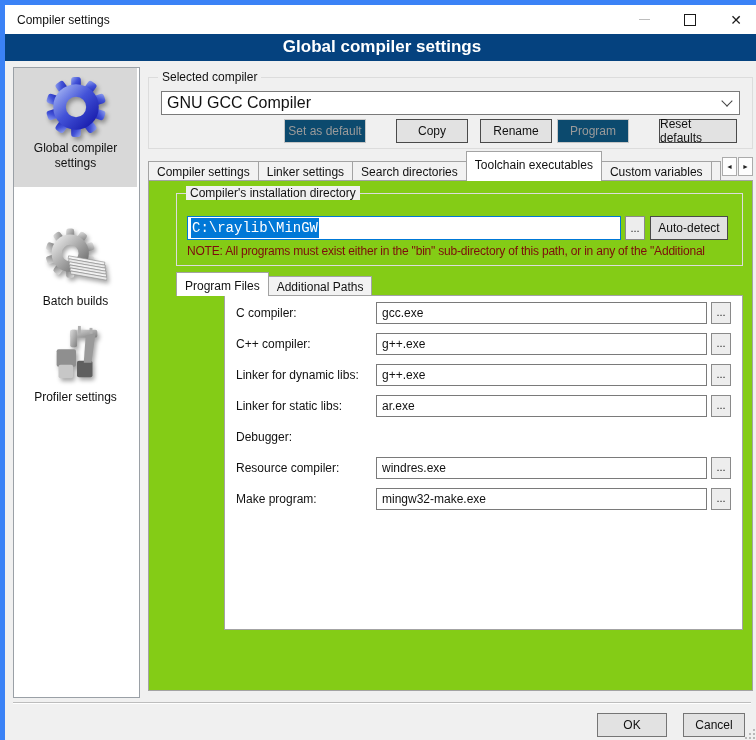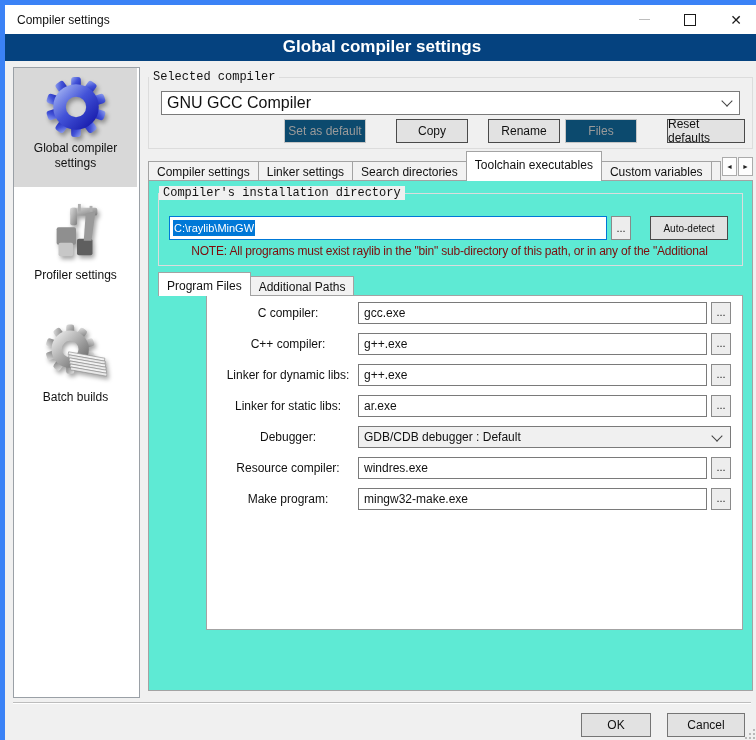--- a/index.html
+++ b/index.html
@@ -19,70 +19,70 @@
   .sideitem{width:123px;padding-top:7px;text-align:center;}
   .sideitem .icn{display:block;margin:0 auto;}
   .sideitem .lbl{font-size:12px;color:#111;line-height:15px;margin-top:4px;padding:0 4px;}
   .sideitem.selected{background:#D8D8D8;height:112px;}
   .sideitem.profiler{margin-top:8px;}
   .sideitem.batch{margin-top:34px;}
   .icn-shadow{filter:drop-shadow(2px 3px 2px rgba(0,0,0,0.35));}
   
   .main{position:absolute;left:143px;top:62px;width:605px;bottom:8px;}
   .groupbox{position:relative;border:1px solid #DCDCDC;}
-  .groupbox>.glabel{position:absolute;top:-8px;left:0;background:#F0F0F0;padding:0 4px;font-size:12px;color:#111;font-family:Liberation Mono, monospace;}
+  .groupbox>.glabel{position:absolute;top:-8px;left:9px;background:#F0F0F0;padding:0 4px;font-size:12px;color:#111;}
   .grp-compiler{margin-top:10px;height:70px;}
   .combo{height:22px;background:#fff;border:1px solid #7a7a7a;display:flex;align-items:center;font-size:16px;color:#111;padding-left:5px;position:relative;}
   .combo .chev{position:absolute;right:8px;top:7px;width:7px;height:7px;border-right:1px solid #444;border-bottom:1px solid #444;transform:rotate(45deg);margin-top:-2px;}
   .grp-compiler .combo{margin:13px 12px 0 12px;}
   .btnrow{display:flex;margin-top:4px;height:24px;}
   .btn{height:24px;box-sizing:border-box;border:1px solid #4a4a4a;background:#E2E2E2;font-size:12px;color:#111;
        display:flex;align-items:center;justify-content:center;}
   .btn.disabled{border-color:#c6c6c6;background:#0c4a6e;color:#9a9a9a;}
   .b-setdef{margin-left:135px;width:82px;}
   .b-copy{margin-left:30px;width:72px;}
-  .b-rename{margin-left:20px;width:72px;}
+  .b-rename{margin-left:12px;width:72px;}
   .b-delete{margin-left:5px;width:72px;}
   .b-reset{margin-left:30px;width:78px;}
   
   .tabstrip{display:flex;margin-top:7px;height:24px;position:relative;z-index:2;align-items:flex-end;}
   .tab{height:19px;box-sizing:border-box;border:1px solid #a3a3a3;border-bottom:none;background:#f2f2f2;
        font-size:12px;color:#111;padding:3px 8px 0 8px;margin-right:-1px;white-space:nowrap;}
   .tab.active{height:30px;padding-top:6px;background:#fff;position:relative;z-index:3;margin-bottom:-1px;}
   .tab.tab-clip{width:22px;overflow:hidden;padding-right:0;}
   .tab-arrows{display:flex;align-self:flex-start;margin-left:1px;margin-top:1px;}
   .arrowbtn{width:13px;height:17px;border:1px solid #ababab;background:#fdfdfd;margin-left:1px;
      font-size:7px;color:#222;display:flex;align-items:center;justify-content:center;}
   
-  .tabpage{position:relative;z-index:1;border:1px solid #a3a3a3;background:#5eead4;height:511px;box-sizing:border-box;padding:8px 9px 0 9px;text-align:center;}
+  .tabpage{position:relative;z-index:1;border:1px solid #a3a3a3;background:#84cc16;height:511px;box-sizing:border-box;padding:8px 9px 0 27px;}
   .grp-dir{margin-top:4px;height:71px;}
   .dirrow{display:flex;margin:22px 14px 0 10px;height:24px;align-items:stretch;}
-  .dirinput{flex:1;box-sizing:border-box;border:1px solid #0078D7;background:#fff;font-size:11px;display:flex;align-items:center;padding-left:3px;overflow:hidden;}
+  .dirinput{flex:1;box-sizing:border-box;border:1px solid #0078D7;background:#fff;font-size:14px;display:flex;align-items:center;padding-left:3px;overflow:hidden;font-family:Liberation Mono, monospace;}
   .dirinput .sel{background:#0078D7;color:#fff;padding:2px 1px;}
   .browse{width:20px;box-sizing:border-box;border:1px solid #8a8a8a;background:#EDEDED;font-size:11px;color:#222;
      display:flex;align-items:flex-end;justify-content:center;padding-bottom:5px;margin-left:4px;}
-  .b-autodetect{width:78px;margin-left:19px;font-size:10px;}
+  .b-autodetect{width:78px;margin-left:5px;font-size:12px;}
   .note{margin:4px 12px 0 10px;font-size:12px;color:#7D0C0C;white-space:nowrap;overflow:hidden;letter-spacing:-0.2px;}
   
   .subtabs{display:flex;margin-top:5px;height:24px;align-items:flex-end;position:relative;z-index:2;}
   .subtabs .tab.active{height:24px;}
   .innerpanel{position:relative;z-index:1;border:1px solid #a3a3a3;background:#fff;height:335px;box-sizing:border-box;padding:6px 11px 0 11px;margin-left:48px;}
   .frow{display:flex;align-items:center;height:22px;margin-bottom:9px;}
   .flabel{width:140px;font-size:12px;color:#111;flex:none;}
   .ftext{flex:1;height:22px;box-sizing:border-box;border:1px solid #7a7a7a;background:#fff;font-size:12px;color:#111;
      display:flex;align-items:center;padding-left:5px;}
   .frow .browse{height:22px;margin-left:4px;flex:none;}
   .fselect{flex:1;height:22px;box-sizing:border-box;border:1px solid #7a7a7a;background:#F0F0F0;font-size:12px;color:#111;
      display:flex;align-items:center;padding-left:5px;position:relative;margin-right:0;}
   .fselect .chev{position:absolute;right:9px;top:7px;width:7px;height:7px;border-right:1px solid #444;border-bottom:1px solid #444;transform:rotate(45deg);margin-top:-2px;}
   
   .divider{position:absolute;left:8px;right:8px;top:697px;height:1px;background:#bdbdbd;border-bottom:1px solid #fff;}
   .footer-btns{position:absolute;top:708px;right:14px;display:flex;}
   .b-ok{width:70px;border-color:#757575;}
-  .b-cancel{width:78px;margin-left:16px;border-color:#757575;}
+  .b-cancel{width:62px;margin-left:16px;border-color:#757575;}
   .grip{position:absolute;right:4px;bottom:4px;width:2px;height:2px;background:#b9b9b9;
      box-shadow:0 -8px #b9b9b9,-4px -4px #b9b9b9,0 -4px #b9b9b9,-8px 0 #b9b9b9,-4px 0 #b9b9b9,0 0 #b9b9b9;}
 </style>
 </head>
 <body>
 
 <div class="window">
 
   <div class="titlebar">
     <div class="title">Compiler settings</div>
@@ -117,40 +117,20 @@
           <rect x="-5" y="-31" width="10" height="13" rx="3" transform="rotate(144)"></rect>
           <rect x="-5" y="-31" width="10" height="13" rx="3" transform="rotate(180)"></rect>
           <rect x="-5" y="-31" width="10" height="13" rx="3" transform="rotate(216)"></rect>
           <rect x="-5" y="-31" width="10" height="13" rx="3" transform="rotate(252)"></rect>
           <rect x="-5" y="-31" width="10" height="13" rx="3" transform="rotate(288)"></rect>
           <rect x="-5" y="-31" width="10" height="13" rx="3" transform="rotate(324)"></rect>
           <circle r="17" fill="none" stroke="url(#gblue)" stroke-width="13"></circle>
         </g>
       </svg>
       <div class="lbl">Global compiler settings</div>
-    </div>
-
-    <div class="sideitem profiler">
-      <svg class="icn icn-shadow" viewBox="0 0 64 64" width="62" height="62">
-        <defs>
-          <linearGradient id="ggray1" x1="0" y1="0" x2="1" y2="1">
-            <stop offset="0" stop-color="#dcdcdc"></stop>
-              <stop offset="1" stop-color="#7e7e7e"></stop>
-          </linearGradient>
-        </defs>
-        <rect x="12" y="26" width="20" height="18" rx="2" fill="#8f8f8f"></rect>
-        <rect x="14" y="42" width="15" height="14" rx="2" fill="#c7c7c7"></rect>
-        <rect x="33" y="38" width="16" height="17" rx="2" fill="#5f5f5f"></rect>
-        <rect x="26" y="6" width="28" height="8" rx="2" fill="url(#ggray1)"></rect>
-        <rect x="26" y="6" width="7" height="18" rx="2" fill="url(#ggray1)"></rect>
-        <polygon points="42,12 52,10 48,40 40,40" fill="#9a9a9a"></polygon>
-        <rect x="34" y="2" width="3" height="8" fill="#b0b0b0"></rect>
-        <rect x="46" y="4" width="3" height="6" fill="#b0b0b0"></rect>
-      </svg>
-      <div class="lbl">Profiler settings</div>
     </div>
 
     <div class="sideitem batch">
       <svg class="icn icn-shadow" viewBox="0 0 64 64" width="62" height="62">
         <defs>
           <linearGradient id="ggray2" x1="0" y1="0" x2="1" y2="1">
             <stop offset="0" stop-color="#e3e3e3"></stop>
               <stop offset="0.5" stop-color="#a8a8a8"></stop>
               <stop offset="1" stop-color="#6f6f6f"></stop>
           </linearGradient>
@@ -172,35 +152,55 @@
           <rect x="22" y="32" width="38" height="3" fill="#f2f2f2" stroke="#8a8a8a" stroke-width="0.6"></rect>
           <rect x="23" y="35" width="38" height="3" fill="#e9e9e9" stroke="#8a8a8a" stroke-width="0.6"></rect>
           <rect x="24" y="38" width="38" height="3" fill="#f2f2f2" stroke="#8a8a8a" stroke-width="0.6"></rect>
           <rect x="25" y="41" width="38" height="3" fill="#e9e9e9" stroke="#8a8a8a" stroke-width="0.6"></rect>
           <rect x="26" y="44" width="38" height="3" fill="#f2f2f2" stroke="#8a8a8a" stroke-width="0.6"></rect>
           <rect x="27" y="47" width="38" height="3" fill="#e9e9e9" stroke="#8a8a8a" stroke-width="0.6"></rect>
         </g>
       </svg>
       <div class="lbl">Batch builds</div>
     </div>
+
+    <div class="sideitem profiler">
+      <svg class="icn icn-shadow" viewBox="0 0 64 64" width="62" height="62">
+        <defs>
+          <linearGradient id="ggray1" x1="0" y1="0" x2="1" y2="1">
+            <stop offset="0" stop-color="#dcdcdc"></stop>
+              <stop offset="1" stop-color="#7e7e7e"></stop>
+          </linearGradient>
+        </defs>
+        <rect x="12" y="26" width="20" height="18" rx="2" fill="#8f8f8f"></rect>
+        <rect x="14" y="42" width="15" height="14" rx="2" fill="#c7c7c7"></rect>
+        <rect x="33" y="38" width="16" height="17" rx="2" fill="#5f5f5f"></rect>
+        <rect x="26" y="6" width="28" height="8" rx="2" fill="url(#ggray1)"></rect>
+        <rect x="26" y="6" width="7" height="18" rx="2" fill="url(#ggray1)"></rect>
+        <polygon points="42,12 52,10 48,40 40,40" fill="#9a9a9a"></polygon>
+        <rect x="34" y="2" width="3" height="8" fill="#b0b0b0"></rect>
+        <rect x="46" y="4" width="3" height="6" fill="#b0b0b0"></rect>
+      </svg>
+      <div class="lbl">Profiler settings</div>
+    </div>
   </div>
 
   <div class="main">
 
     <div class="groupbox grp-compiler">
       <div class="glabel">Selected compiler</div>
       <div class="combo">
         <span>GNU GCC Compiler</span>
         <span class="chev"></span>
       </div>
       <div class="btnrow">
         <div class="btn disabled b-setdef">Set as default</div>
         <div class="btn b-copy">Copy</div>
         <div class="btn b-rename">Rename</div>
-        <div class="btn disabled b-delete">Files</div>
+        <div class="btn disabled b-delete">Program</div>
         <div class="btn b-reset">Reset defaults</div>
       </div>
     </div>
 
     <div class="tabstrip">
       <div class="tab">Compiler settings</div>
       <div class="tab">Linker settings</div>
       <div class="tab">Search directories</div>
       <div class="tab active">Toolchain executables</div>
       <div class="tab">Custom variables</div>
@@ -219,21 +219,21 @@
 
       <div class="groupbox grp-dir">
         <div class="glabel">Compiler's installation directory</div>
         <div class="dirrow">
           <div class="dirinput">
             <span class="sel">C:\raylib\MinGW</span>
           </div>
           <div class="browse">...</div>
           <div class="btn b-autodetect">Auto-detect</div>
         </div>
-        <div class="note">NOTE: All programs must exist raylib in the "bin" sub-directory of this path, or in any of the "Additional</div>
+        <div class="note">NOTE: All programs must exist either in the "bin" sub-directory of this path, or in any of the "Additional</div>
       </div>
 
       <div class="subtabs">
         <div class="tab active">Program Files</div>
         <div class="tab">Additional Paths</div>
       </div>
 
       <div class="innerpanel">
 
         <div class="frow">
@@ -255,24 +255,20 @@
         </div>
 
         <div class="frow">
           <div class="flabel">Linker for static libs:</div>
           <div class="ftext">ar.exe</div>
           <div class="browse">...</div>
         </div>
 
         <div class="frow">
           <div class="flabel">Debugger:</div>
-          <div class="fselect">
-            <span>GDB/CDB debugger : Default</span>
-            <span class="chev"></span>
-          </div>
         </div>
 
         <div class="frow">
           <div class="flabel">Resource compiler:</div>
           <div class="ftext">windres.exe</div>
           <div class="browse">...</div>
         </div>
 
         <div class="frow">
           <div class="flabel">Make program:</div>

